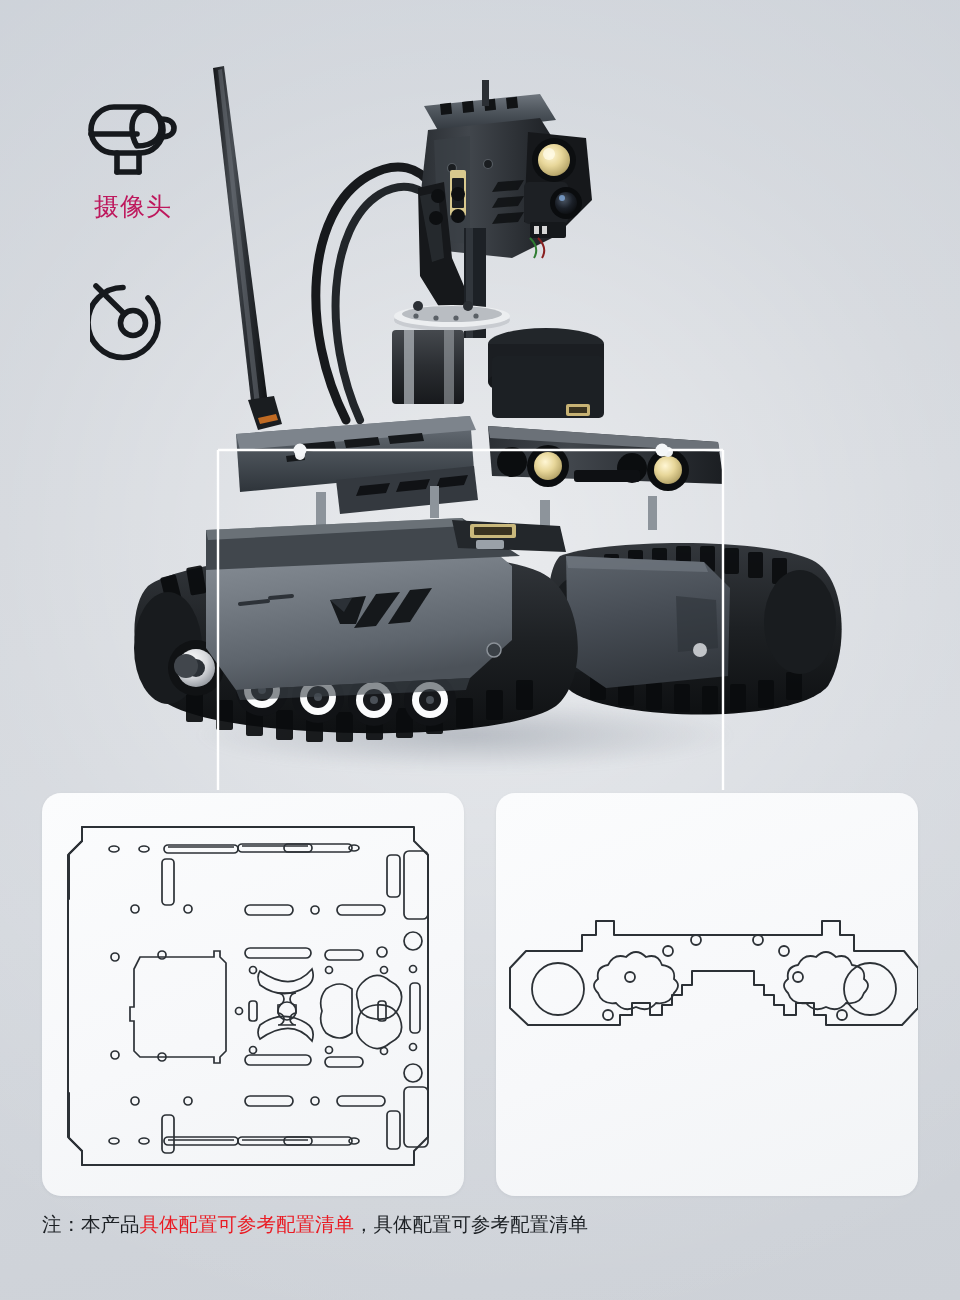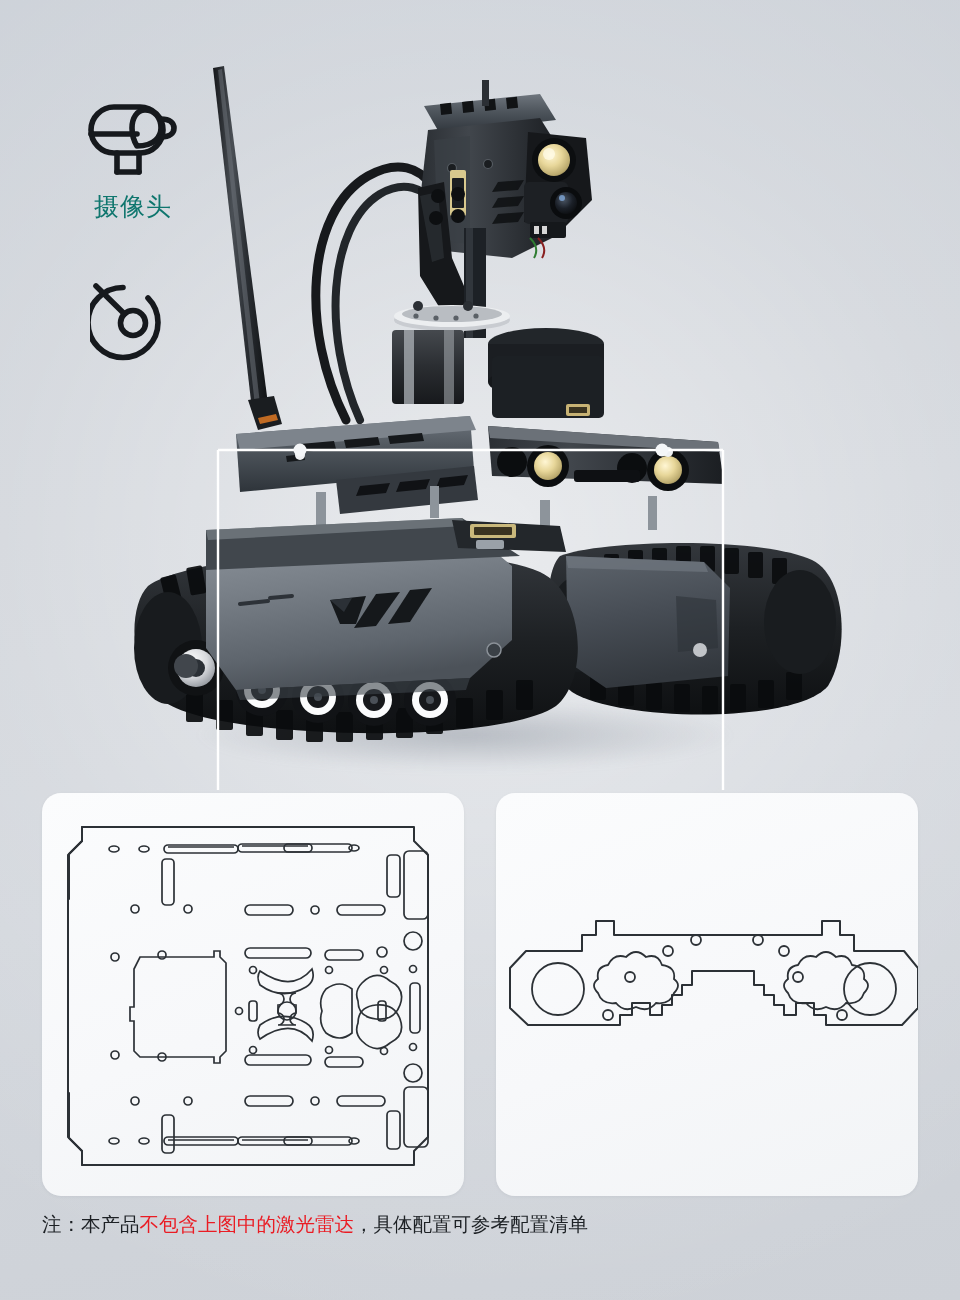--- a/index.html
+++ b/index.html
@@ -22,21 +22,21 @@
   #floor-shadow{
     position:absolute; left:120px; top:690px; width:690px; height:90px;
     background:radial-gradient(50% 50% at 50% 50%, rgba(120,128,140,.42) 0%, rgba(120,128,140,.16) 48%, rgba(120,128,140,0) 78%);
     filter:blur(5px);
   }
 
   
   .legend-item{ position:absolute; width:170px; text-align:center; }
   .legend-icon{ height:86px; display:flex; align-items:center; justify-content:center; }
   .legend-label{
-    font-size:25px; color:#0f766e; letter-spacing:1px; margin-top:8px;
+    font-size:25px; color:#be185d; letter-spacing:1px; margin-top:8px;
     font-family:Liberation Mono, monospace;
   }
   #legend-camera{ left:48px; top:96px; }
   #legend-lidar { left:48px; top:278px; }
 
   
   #robot{ position:absolute; left:0; top:0; width:960px; height:800px; }
 
   
   #callout{ position:absolute; left:0; top:430px; width:960px; height:380px; pointer-events:none; }
@@ -546,14 +546,14 @@
       <circle cx="200" cy="147" r="5"></circle>
       <circle cx="262" cy="147" r="5"></circle>
       <circle cx="288" cy="158" r="5"></circle>
       <circle cx="112" cy="222" r="5"></circle>
       <circle cx="346" cy="222" r="5"></circle>
     </g>
   </svg>
 </div>
 
 <div id="footnote">
-  <span>注：本产品</span><span class="warn">不包含上图中的激光雷达</span><span>，具体配置可参考配置清单</span>
+  <span>注：本产品</span><span class="warn">具体配置可参考配置清单</span><span>，具体配置可参考配置清单</span>
 </div>
 
 </body></html>

